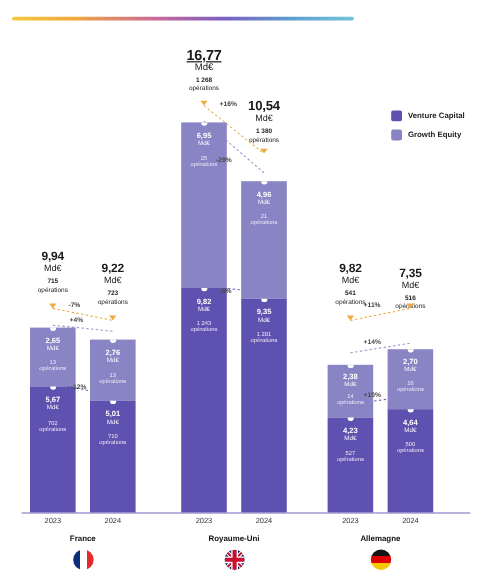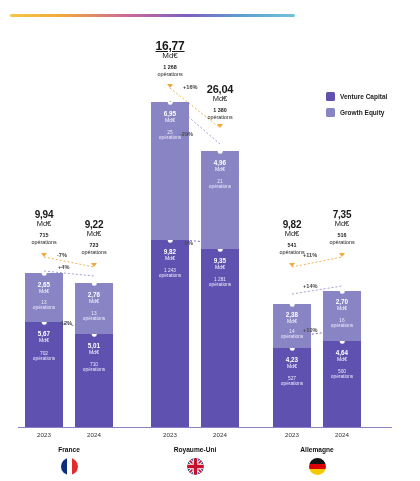--- a/index.html
+++ b/index.html
@@ -190,21 +190,21 @@
       <div class="seg-ops" style="top:28px;">1 243</div>
       <div class="seg-ops" style="top:33px;">opérations</div>
     </div>
   </div>
 
   <div class="delta orange" style="left:183px;top:84px;">+16%</div>
   <div class="delta" style="left:180px;top:131px;">-29%</div>
   <div class="delta" style="left:183px;top:240px;">-5%</div>
 
   <div class="total" style="left:192px;top:84px;">
-    <div class="total-num" style="font-size:11px;line-height:11px;">26,04</div>
+    <div class="total-num" style="font-size:11px;line-height:11px;">10,54</div>
     <div class="total-unit">Md€</div>
     <div class="total-ops-num">1 380</div>
     <div class="total-ops-lbl">opérations</div>
   </div>
   <div class="marker down-orange" style="left:216.6px;top:124px;"></div>
 
   <div class="bar-wrap" style="left:201px;height:276px;">
     <div class="seg ge" style="height:98px;">
       <span class="node-dot" style="top:0;"></span>
       <div class="seg-val" style="top:8px;">4,96</div>
@@ -243,21 +243,21 @@
       <div class="seg-unit" style="top:15px;">Md€</div>
       <div class="seg-ops" style="top:28px;">527</div>
       <div class="seg-ops" style="top:33px;">opérations</div>
     </div>
   </div>
 
   <div class="delta orange" style="left:303px;top:252px;">+11%</div>
   <div class="delta" style="left:303px;top:283px;">+14%</div>
   <div class="delta" style="left:303px;top:327px;">+10%</div>
 
-  <div class="total" style="left:314px;top:210px;">
+  <div class="total" style="left:314px;top:224px;">
     <div class="total-num">7,35</div>
     <div class="total-unit">Md€</div>
     <div class="total-ops-num">516</div>
     <div class="total-ops-lbl">opérations</div>
   </div>
   <div class="marker down-orange" style="left:338.6px;top:253px;"></div>
 
   <div class="bar-wrap" style="left:323px;height:136px;">
     <div class="seg ge" style="height:50px;">
       <span class="node-dot" style="top:0;"></span>

